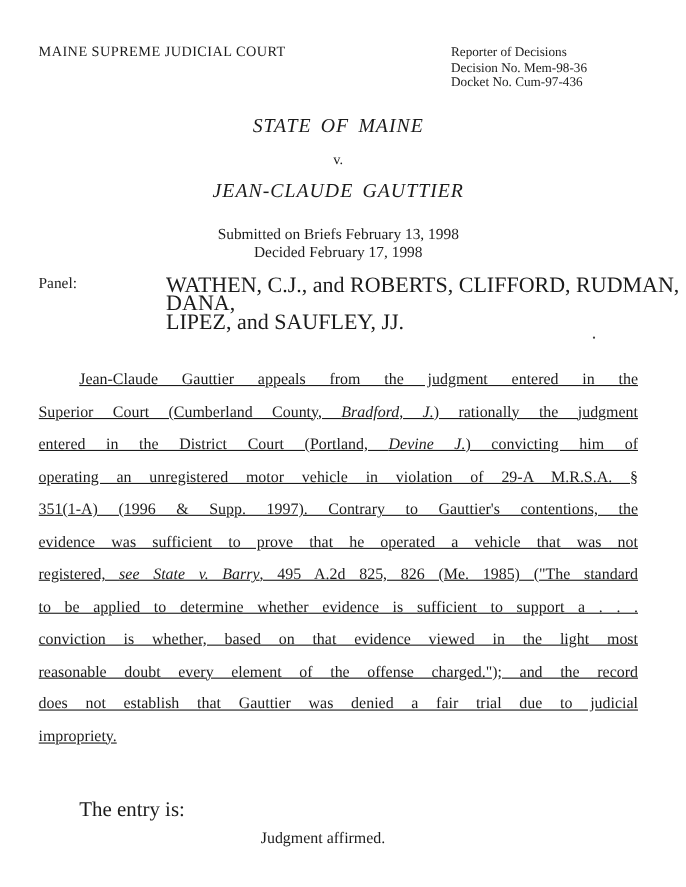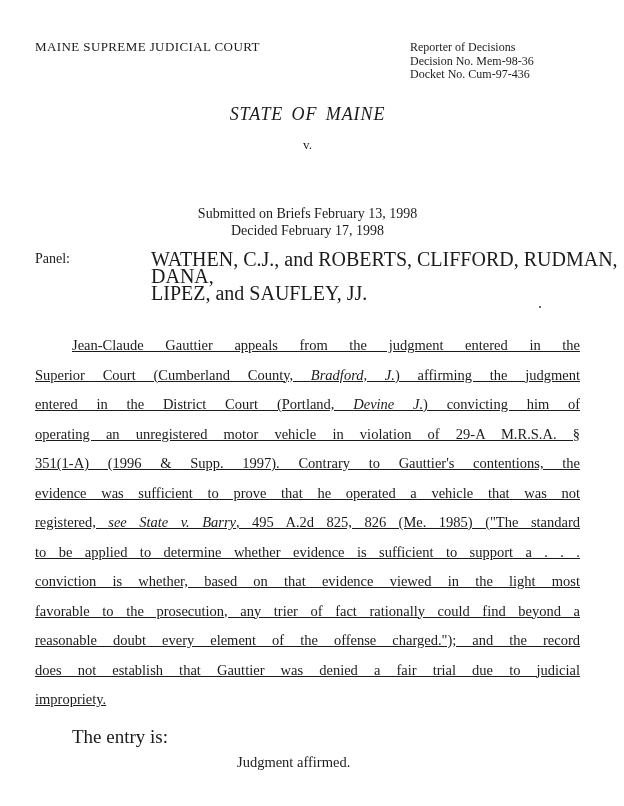--- a/index.html
+++ b/index.html
@@ -79,45 +79,45 @@
   <div class="hdr-right">
     <div>Reporter of Decisions</div>
     <div>Decision No. Mem-98-36</div>
     <div>Docket No. Cum-97-436</div>
   </div>
 
   <div id="caption-top" class="centercol caption-party">STATE OF MAINE</div>
 
   <div id="caption-versus" class="centercol">v.</div>
 
+  <div id="caption-bottom" class="centercol caption-party">JEAN-CLAUDE GAUTTIER</div>
 
   <div class="centercol dates">
     <div>Submitted on Briefs February 13, 1998</div>
     <div>Decided February 17, 1998</div>
   </div>
 
   <div class="panel-label">Panel:</div>
 
   <div class="panel-names">
     <div>WATHEN, C.J., and ROBERTS, CLIFFORD, RUDMAN, DANA,</div>
     <div>LIPEZ, and SAUFLEY, JJ.</div>
   </div>
 
 
   <div class="body-lines">
       <div class="body-line indent"><span>Jean-Claude Gauttier appeals from the judgment entered in the</span></div>
-      <div class="body-line"><span>Superior Court (Cumberland County, </span><span class="italic">Bradford, J.</span><span>) affirming the judgment</span></div>
+      <div class="body-line"><span>Superior Court (Cumberland County, </span><span class="italic">Bradford, J.</span><span>) rationally the judgment</span></div>
       <div class="body-line"><span>entered in the District Court (Portland, </span><span class="italic">Devine J.</span><span>) convicting him of</span></div>
       <div class="body-line"><span>operating an unregistered motor vehicle in violation of 29-A M.R.S.A. §</span></div>
       <div class="body-line"><span>351(1-A) (1996 &amp; Supp. 1997).  Contrary to Gauttier's contentions, the</span></div>
       <div class="body-line"><span>evidence was sufficient to prove that he operated a vehicle that was not</span></div>
       <div class="body-line"><span>registered, </span><span class="italic">see State v. Barry</span><span>, 495 A.2d 825, 826 (Me. 1985) ("The standard</span></div>
       <div class="body-line"><span>to be applied to determine whether evidence is sufficient to support a . . .</span></div>
       <div class="body-line"><span>conviction is whether, based on that evidence viewed in the light most</span></div>
-      <div class="body-line"><span>favorable to the prosecution, any trier of fact rationally could find beyond a</span></div>
       <div class="body-line"><span>reasonable doubt every element of the offense charged."); and the record</span></div>
       <div class="body-line"><span>does not establish that Gauttier was denied a fair trial due to judicial</span></div>
       <div class="body-line no-just"><span>impropriety.</span></div>
     </div>
 
   <div class="artifact-dot"></div>
 
   <div class="entry-label">The entry is:</div>
 
   <div class="disposition">Judgment affirmed.</div>

